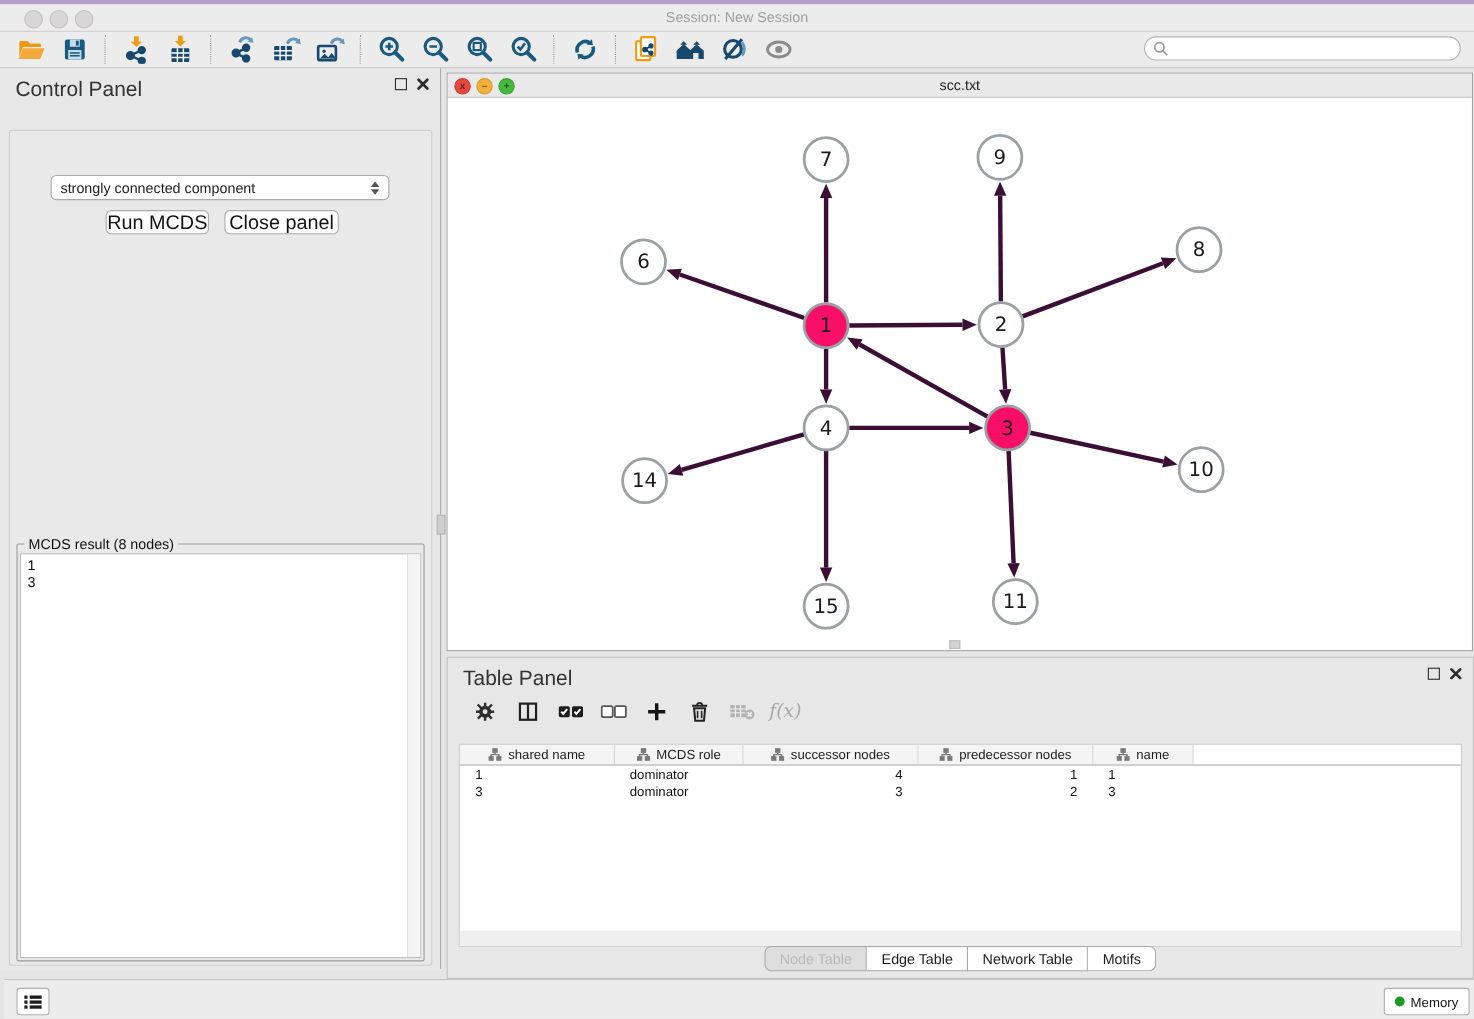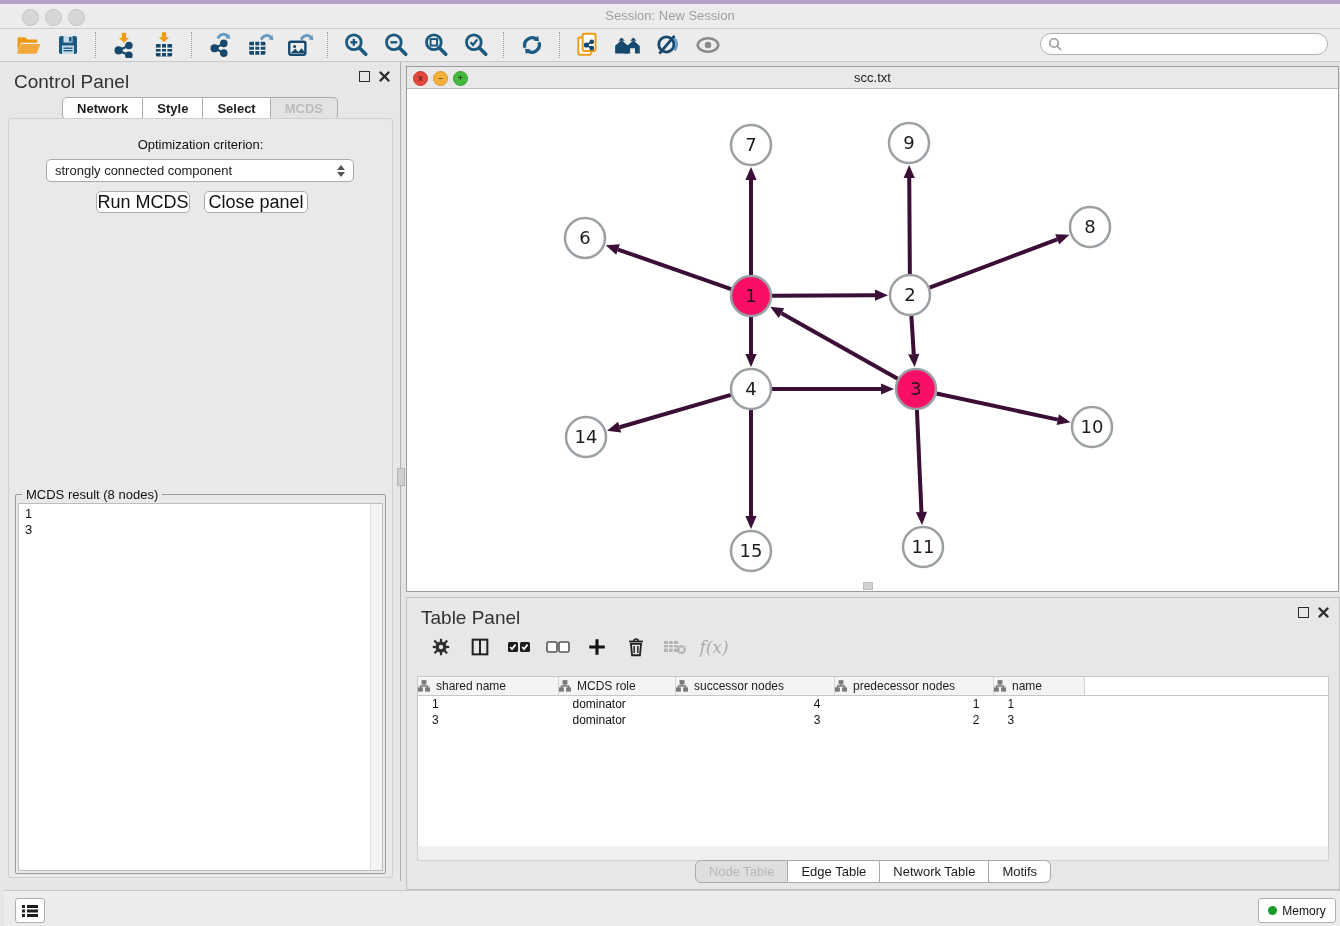--- a/index.html
+++ b/index.html
@@ -59,21 +59,21 @@
   #graph-svg{width:100%;height:100%;}
   #net-grip{position:absolute;left:456px;bottom:1px;width:8px;height:6px;background:#d2d2d2;border:1px solid #bcbcbc;}
   
   #table-panel{left:406px;top:597px;width:934px;height:293px;background:#e7e7e7;border:1px solid #c2c2c2;box-sizing:border-box;}
   #tp-toolbar{position:absolute;left:10px;top:28px;right:10px;height:42px;display:flex;align-items:center;gap:15px;padding-left:12px;}
   .tp-icon{width:24px;height:24px;display:flex;align-items:center;justify-content:center;}
   #tp-table{position:absolute;left:10px;top:78px;right:10px;height:170px;background:#fff;border:1px solid #c6c6c6;overflow:hidden;}
   table{border-collapse:collapse;width:100%;table-layout:fixed;}
   th{background:#f4f4f4;border-right:1px solid #d4d4d4;border-bottom:1px solid #c6c6c6;font-weight:normal;
      font-size:12px;height:18px;padding:0;color:#1d1d1d;white-space:nowrap;overflow:hidden;}
-  th .hwrap{display:flex;align-items:center;gap:6px;}
+  th .hwrap{display:flex;align-items:center;justify-content:center;gap:6px;}
   td{font-size:12px;height:16px;padding:0 14px;white-space:nowrap;overflow:hidden;color:#111;}
   #tp-hscroll{position:absolute;left:10px;top:248px;right:10px;height:14px;background:#efefef;border:1px solid #d2d2d2;border-top:none;}
   #tp-tabs{position:absolute;left:0;bottom:6px;width:100%;display:flex;justify-content:center;}
   .tp-tab{border:1px solid #a9a9a9;border-left:none;background:#fff;padding:3px 13px;font-weight:normal;font-size:13px;color:#1c1c1c;}
   .tp-tab:first-child{border-left:1px solid #a9a9a9;border-radius:6px 0 0 6px;}
   .tp-tab:last-child{border-radius:0 6px 6px 0;}
   .tp-tab.selected{background:#dedede;color:#b9b9b9;}
   
   #statusbar{left:4px;top:890px;width:1340px;height:36px;background:#ececec;border-top:1px solid #c6c6c6;}
   #list-btn{position:absolute;left:11px;top:7px;width:28px;height:23px;background:#fff;border:1px solid #b0b0b0;border-radius:3px;
@@ -261,28 +261,21 @@
   <div class="panel-title">Control Panel</div>
   <div class="panel-btns">
     <span class="float-glyph"></span>
     <svg width="11" height="11" viewBox="0 0 11 11">
         <g stroke="#2c2c2c" stroke-width="2.4" stroke-linecap="round">
           <line x1="1.5" y1="1.5" x2="9.5" y2="9.5"></line>
           <line x1="9.5" y1="1.5" x2="1.5" y2="9.5"></line>
         </g>
       </svg>
   </div>
-  <div id="cp-tabs">
-      <div class="cp-tab">Network</div>
-      <div class="cp-tab">Style</div>
-      <div class="cp-tab">Select</div>
-      <div class="cp-tab selected">MCDS</div>
-    </div>
   <div id="cp-content">
-    <div id="opt-label">Optimization criterion:</div>
     <div id="opt-select">
       <span class="val">strongly connected component</span>
       <span class="stepper">
           <span class="tri-up"></span>
           <span class="tri-dn"></span>
         </span>
     </div>
     <div class="cp-button" id="run-btn">Run MCDS</div>
     <div class="cp-button" id="close-btn">Close panel</div>
     <div id="result-fieldset">

